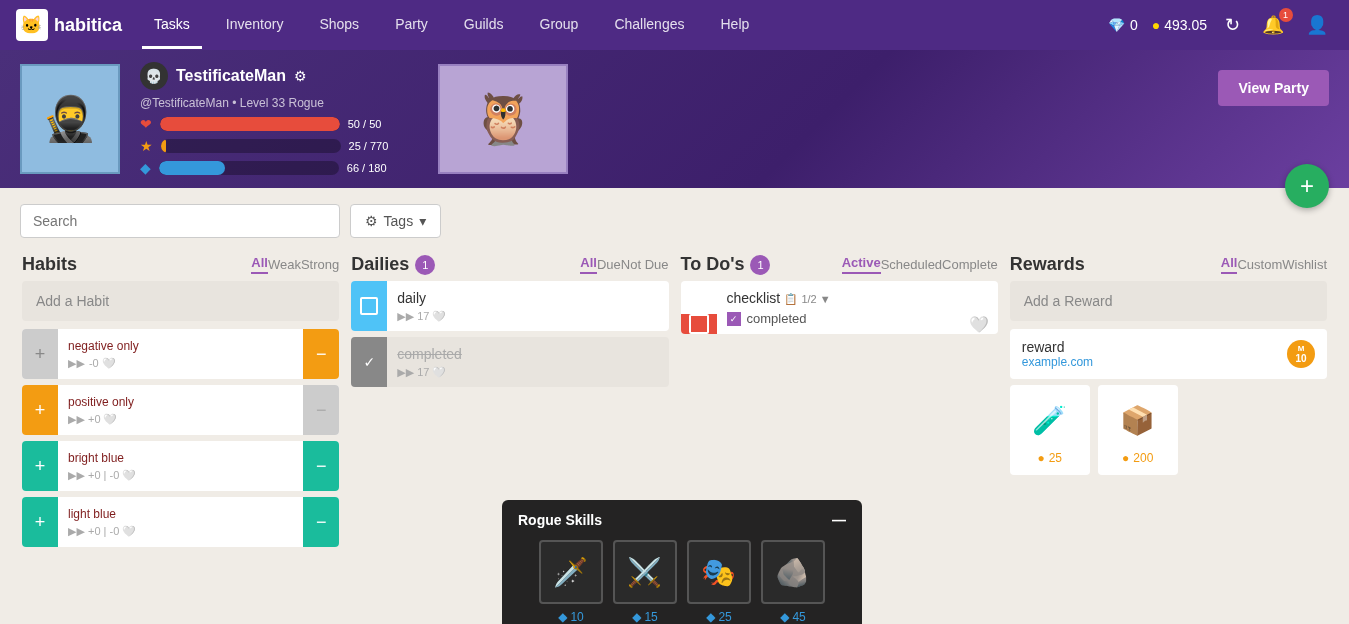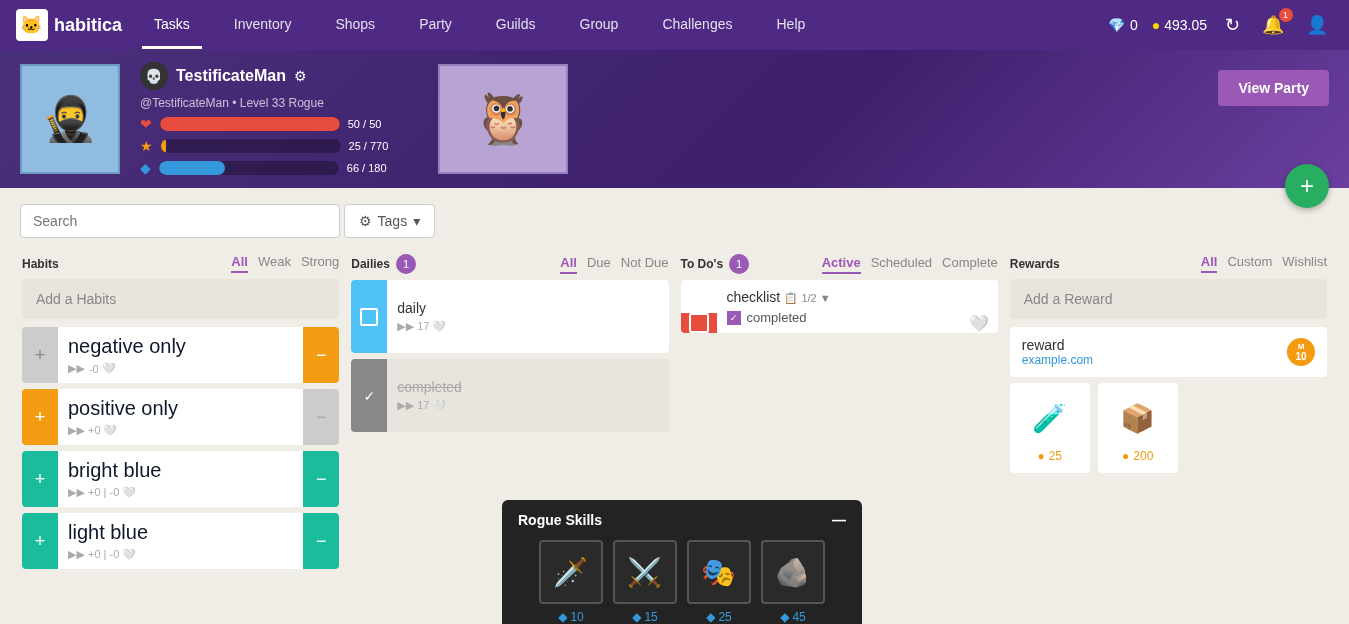--- a/index.html
+++ b/index.html
@@ -24,21 +24,21 @@
       width: 32px;
       height: 32px;
       background: white;
       border-radius: 4px;
       display: flex;
       align-items: center;
       justify-content: center;
       font-size: 18px;
     }
     .logo-text { font-size: 18px; font-weight: bold; color: white; }
-    .nav-links { display: flex; gap: 20px; flex: 1; }
+    .nav-links { display: flex; gap: 12px; flex: 1; }
     .nav-link {
       color: rgba(255,255,255,0.85);
       padding: 14px 12px;
       font-size: 14px;
       cursor: pointer;
       text-decoration: none;
       border-bottom: 3px solid transparent;
     }
     .nav-link.active {
       color: white;
@@ -184,21 +184,21 @@
       z-index: 10;
       box-shadow: 0 2px 6px rgba(0,0,0,0.3);
     }
 
     
     .search-area {
       background: #f0ece6;
       padding: 16px 20px 8px;
       display: flex;
       align-items: center;
-      gap: 4px;
+      gap: 10px;
     }
     .search-input {
       width: 320px;
       padding: 8px 12px;
       border: 1px solid #ccc;
       border-radius: 4px;
       font-size: 14px;
       color: #999;
     }
     .tags-btn {
@@ -225,37 +225,37 @@
       flex: 1;
       min-width: 0;
       padding: 0 6px;
     }
     .column-header {
       display: flex;
       align-items: center;
       gap: 6px;
       margin-bottom: 6px;
     }
-    .column-title { font-size: 12px; font-weight: bold; color: #333; }
+    .column-title { font-size: 18px; font-weight: bold; color: #333; }
     .count-badge {
       background: #9b59b6;
       color: white;
       border-radius: 50%;
       width: 20px;
       height: 20px;
       font-size: 11px;
       display: flex;
       align-items: center;
       justify-content: center;
     }
     .column-tabs {
       display: flex;
-      gap: 10px;
+      gap: 0;
       margin-left: auto;
-      align-items: flex-start;
+      align-items: flex-end;
     }
     .col-tab {
       font-size: 13px;
       color: #9b59b6;
       cursor: pointer;
       padding-bottom: 2px;
     }
     .col-tab.active {
       color: #9b59b6;
       border-bottom: 2px solid #9b59b6;
@@ -298,21 +298,21 @@
     }
     .habit-plus-btn.gold { background: #f39c12; color: white; }
     .habit-plus-btn.teal { background: #1abc9c; color: white; }
     .habit-content {
       flex: 1;
       padding: 8px 10px;
       display: flex;
       flex-direction: column;
       justify-content: center;
     }
-    .habit-name { font-size: 20px; color: #0f172a; font-weight: 500; }
+    .habit-name { font-size: 12px; color: #7f1d1d; font-weight: 500; }
     .habit-stats { font-size: 11px; color: #aaa; margin-top: 4px; display: flex; align-items: center; gap: 4px; }
     .habit-right {
       width: 36px;
       display: flex;
       align-items: center;
       justify-content: center;
       flex-shrink: 0;
     }
     .habit-right.orange { background: #f39c12; }
     .habit-right.teal { background: #1abc9c; }
@@ -329,21 +329,21 @@
     }
     .daily-color-bar {
       width: 36px;
       display: flex;
       align-items: center;
       justify-content: center;
       flex-shrink: 0;
     }
     .daily-content {
       flex: 1;
-      padding: 20px 10px;
+      padding: 8px 10px;
       display: flex;
       flex-direction: column;
       justify-content: center;
     }
     .daily-name { font-size: 14px; color: #333; }
     .daily-stats { font-size: 11px; color: #aaa; margin-top: 4px; display: flex; align-items: center; gap: 4px; }
 
     
     .todo-card {
       background: white;
@@ -601,21 +601,21 @@
 
   <div class="column">
     <div class="column-header">
       <span class="column-title">Habits</span>
       <div class="column-tabs">
         <span class="col-tab active">All</span>
         <span class="col-tab inactive">Weak</span>
         <span class="col-tab inactive">Strong</span>
       </div>
     </div>
-    <div class="add-card">Add a Habits</div>
+    <div class="add-card">Add a Habit</div>
 
     <div class="habit-card">
       <button class="habit-plus-btn" style="background:#ccc;color:#888;">+</button>
       <div class="habit-content">
         <span class="habit-name">negative only</span>
         <span class="habit-stats">
           <span>▶▶</span>
           <span> -0</span>
           <span> 🤍</span>
         </span>

